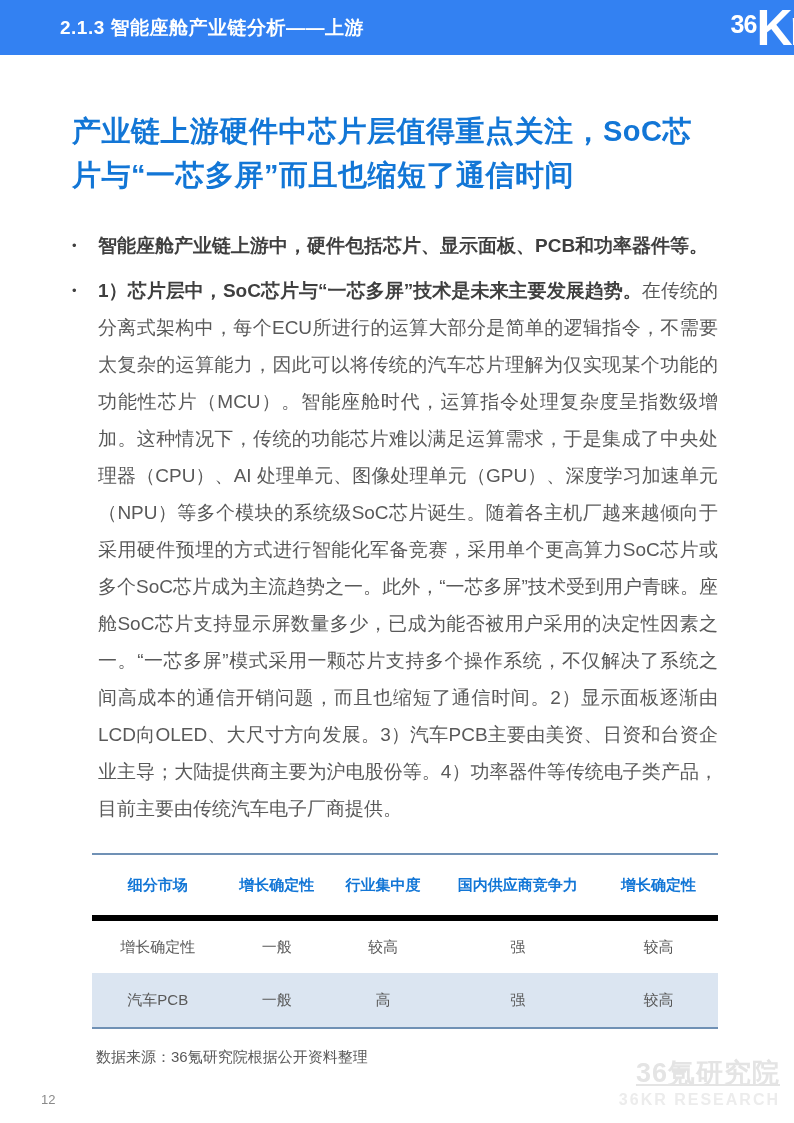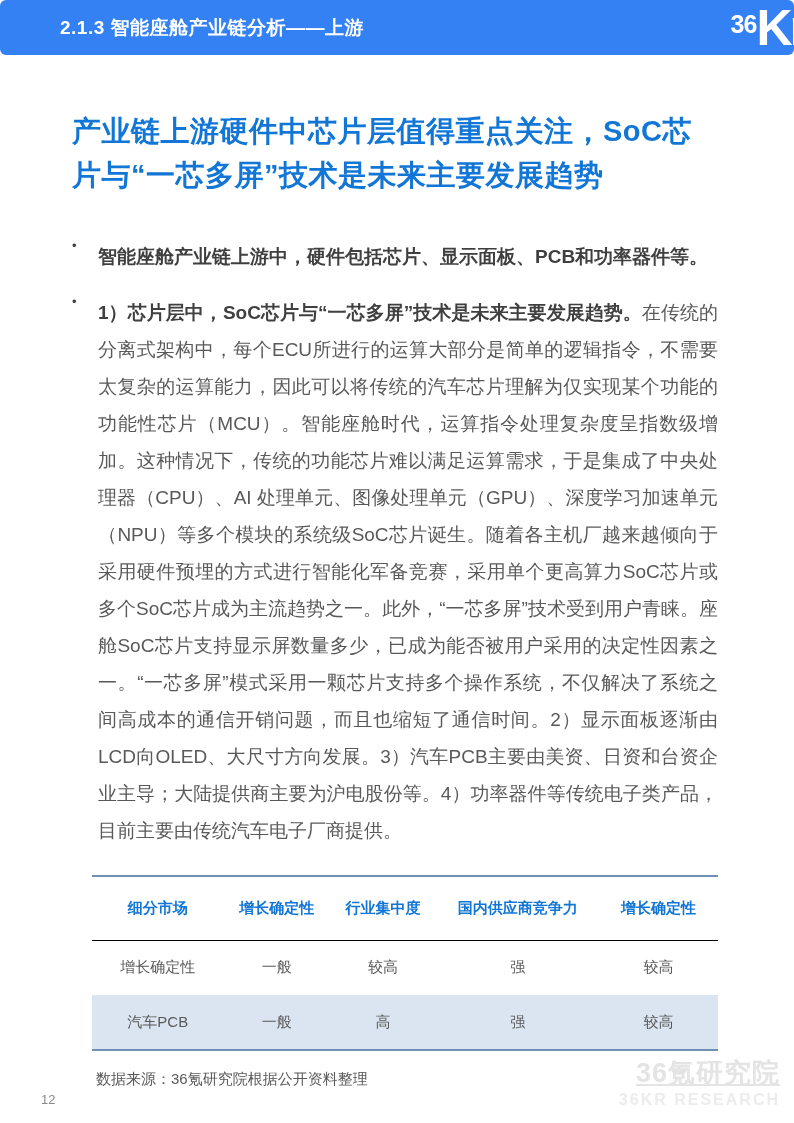--- a/index.html
+++ b/index.html
@@ -14,21 +14,20 @@
   }
   
   .topbar {
     position: relative;
     height: 55px;
     background: #3381F2;
     display: flex;
     align-items: center;
     padding-left: 60px;
     overflow: hidden;
-    border-radius: 6px;
   }
   .topbar-title {
     color: #ffffff;
     font-size: 19px;
     font-weight: bold;
     letter-spacing: 0.5px;
   }
   .logo {
     position: absolute;
     top: 3px;
@@ -59,40 +58,39 @@
     font-size: 13px;
     line-height: 37px;
     color: #404040;
   }
   .bullet-text {
     flex: 1;
     font-size: 19px;
     line-height: 37px;
     color: #595959;
     text-align: justify;
-    margin-top: 11px;
   }
   .b { color: #3F3F3F; font-weight: bold; }
 
   
   .seg-table {
     width: 626px;
     margin: 26px 0 0 20px;
     border-collapse: collapse;
     border-top: 2px solid #7091B5;
     border-bottom: 2px solid #7091B5;
   }
   .seg-table th {
     color: #1276D6;
     font-size: 15px;
     font-weight: bold;
     height: 64px;
     text-align: center;
     background: #ffffff;
-    border-bottom: 1px solid #000000;
+    border-bottom: 6px solid #000000;
   }
   .seg-table td {
     font-size: 15px;
     color: #595959;
     height: 55px;
     text-align: center;
   }
   .seg-table tbody tr.shade { background: #DBE5F1; }
 
   .caption {
@@ -124,21 +122,21 @@
 
 <div class="topbar">
   <div class="topbar-title">2.1.3 智能座舱产业链分析——上游</div>
   <div class="logo">
     <span class="logo-36">36</span>
     <span class="logo-kr">Kr</span>
   </div>
 </div>
 
 <div class="content">
-  <h1 class="main-title">产业链上游硬件中芯片层值得重点关注，SoC芯片与“一芯多屏”技术是未来主要发展趋势</h1>
+  <h1 class="main-title">产业链上游硬件中芯片层值得重点关注，SoC芯片与“一芯多屏”而且也缩短了通信时间</h1>
 
   <div class="bullet">
     <div class="bullet-dot">•</div>
     <div class="bullet-text">
       <span class="b">智能座舱产业链上游中，硬件包括芯片、显示面板、PCB和功率器件等。</span><span></span>
     </div>
   </div>
 
   <div class="bullet">
     <div class="bullet-dot">•</div>

